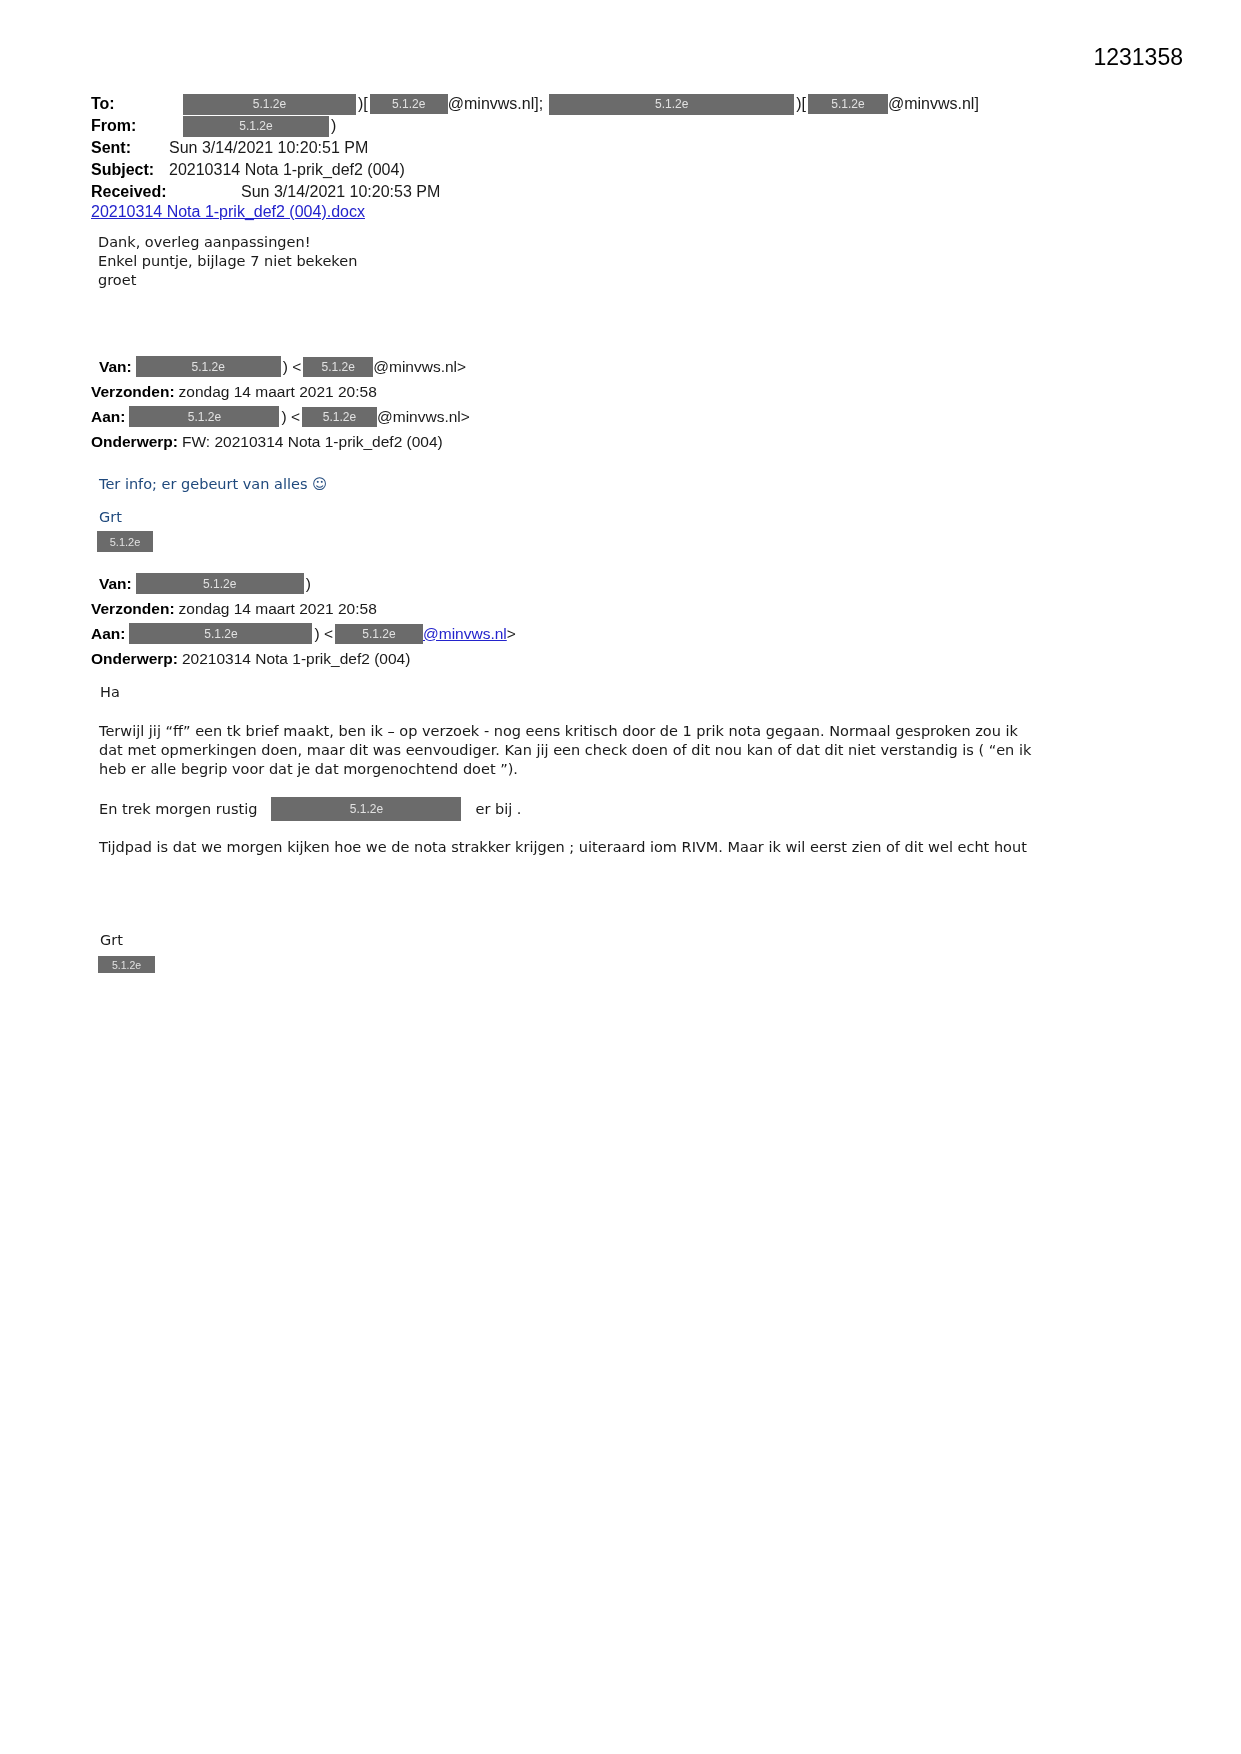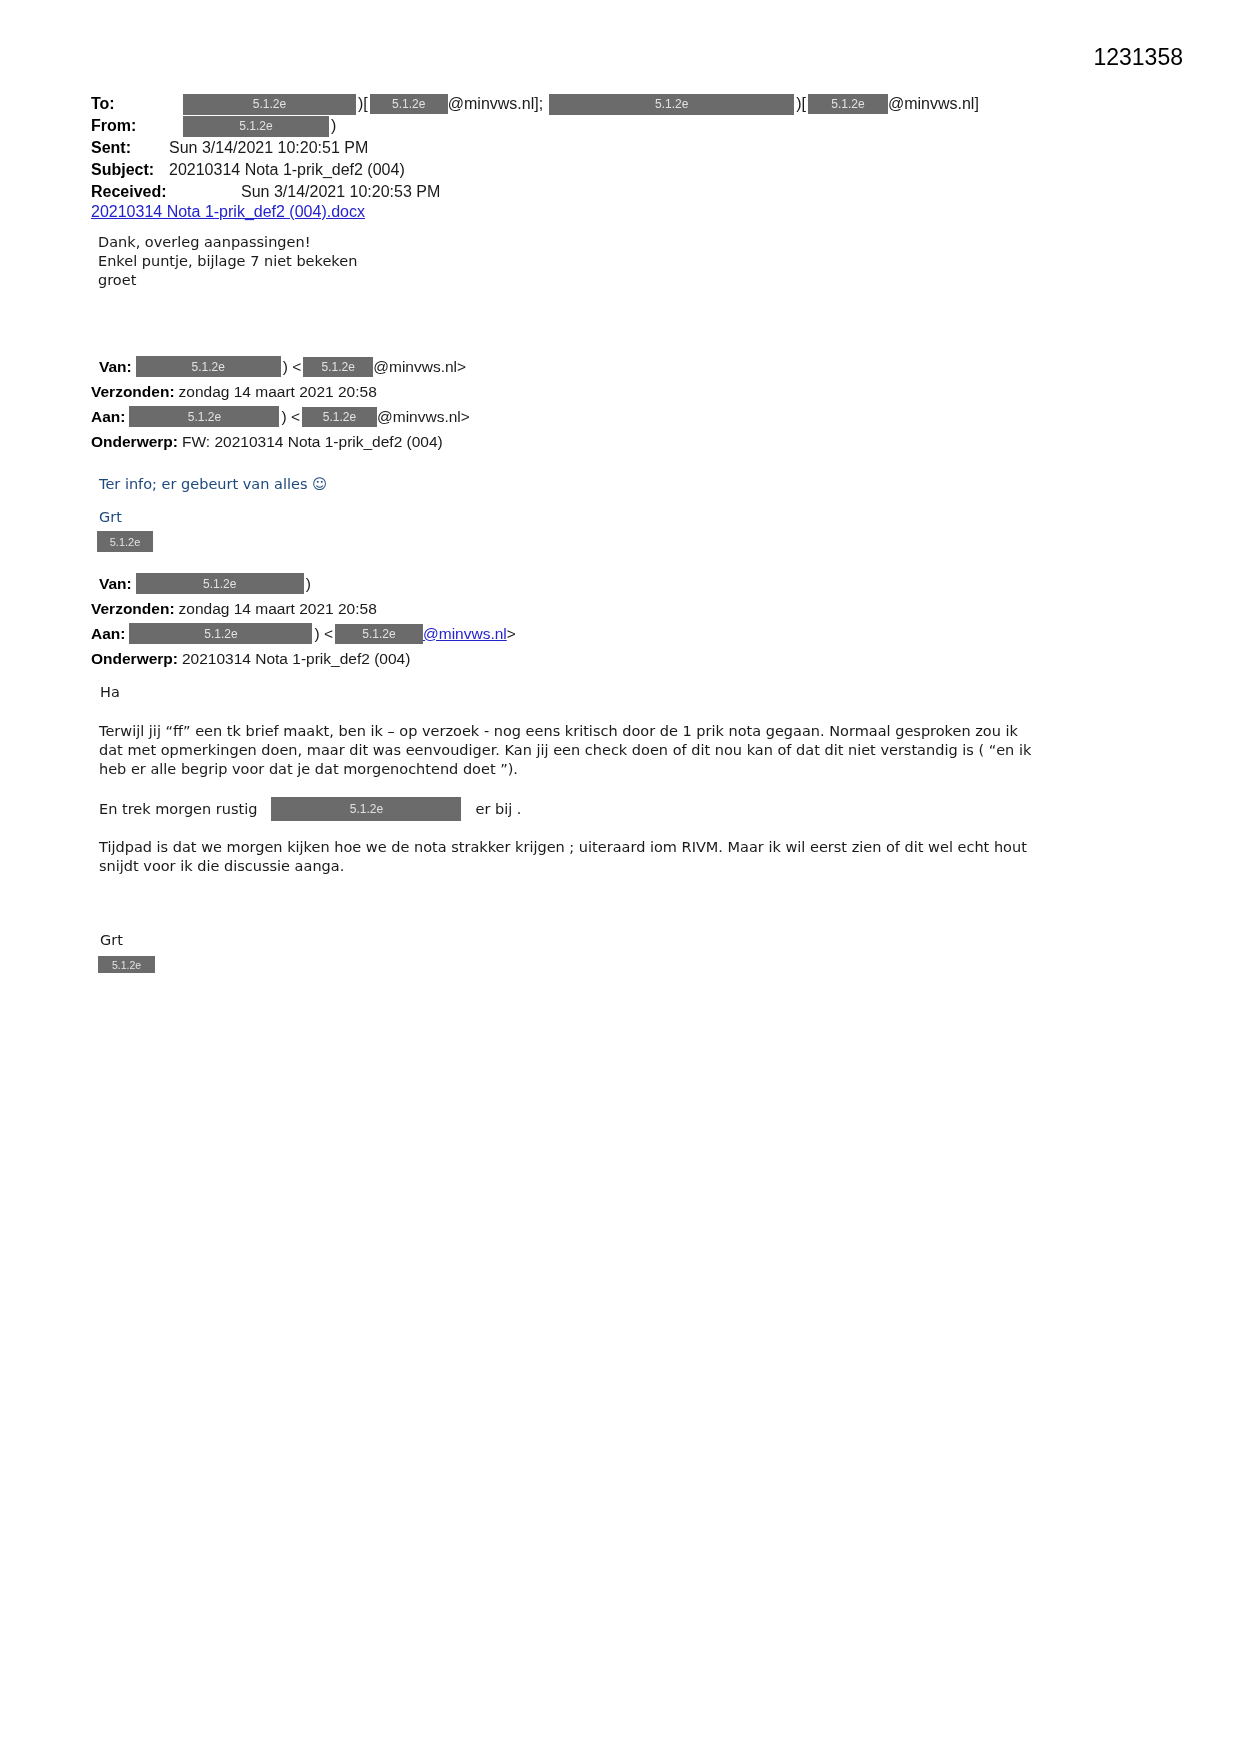--- a/index.html
+++ b/index.html
@@ -169,19 +169,18 @@
   </div>
 
   <div class="entrek btxt">
     <span>En trek morgen rustig</span>
     <span class="redact" style="width:190px;">5.1.2e</span>
     <span>er bij .</span>
   </div>
 
   <div class="para3 btxt lines">
     <div>Tijdpad is dat we morgen kijken hoe we de nota strakker krijgen ; uiteraard iom RIVM. Maar ik wil eerst zien of dit wel echt hout</div>
-    <div>snijdt voor ik die discussie aanga.</div>
   </div>
 
   <div class="grt2 btxt">Grt</div>
   <span class="redact block" style="left:98px; top:956px; width:57px; height:17px; font-size:10.5px;">5.1.2e</span>
 
 </div>
 
 </body></html>

